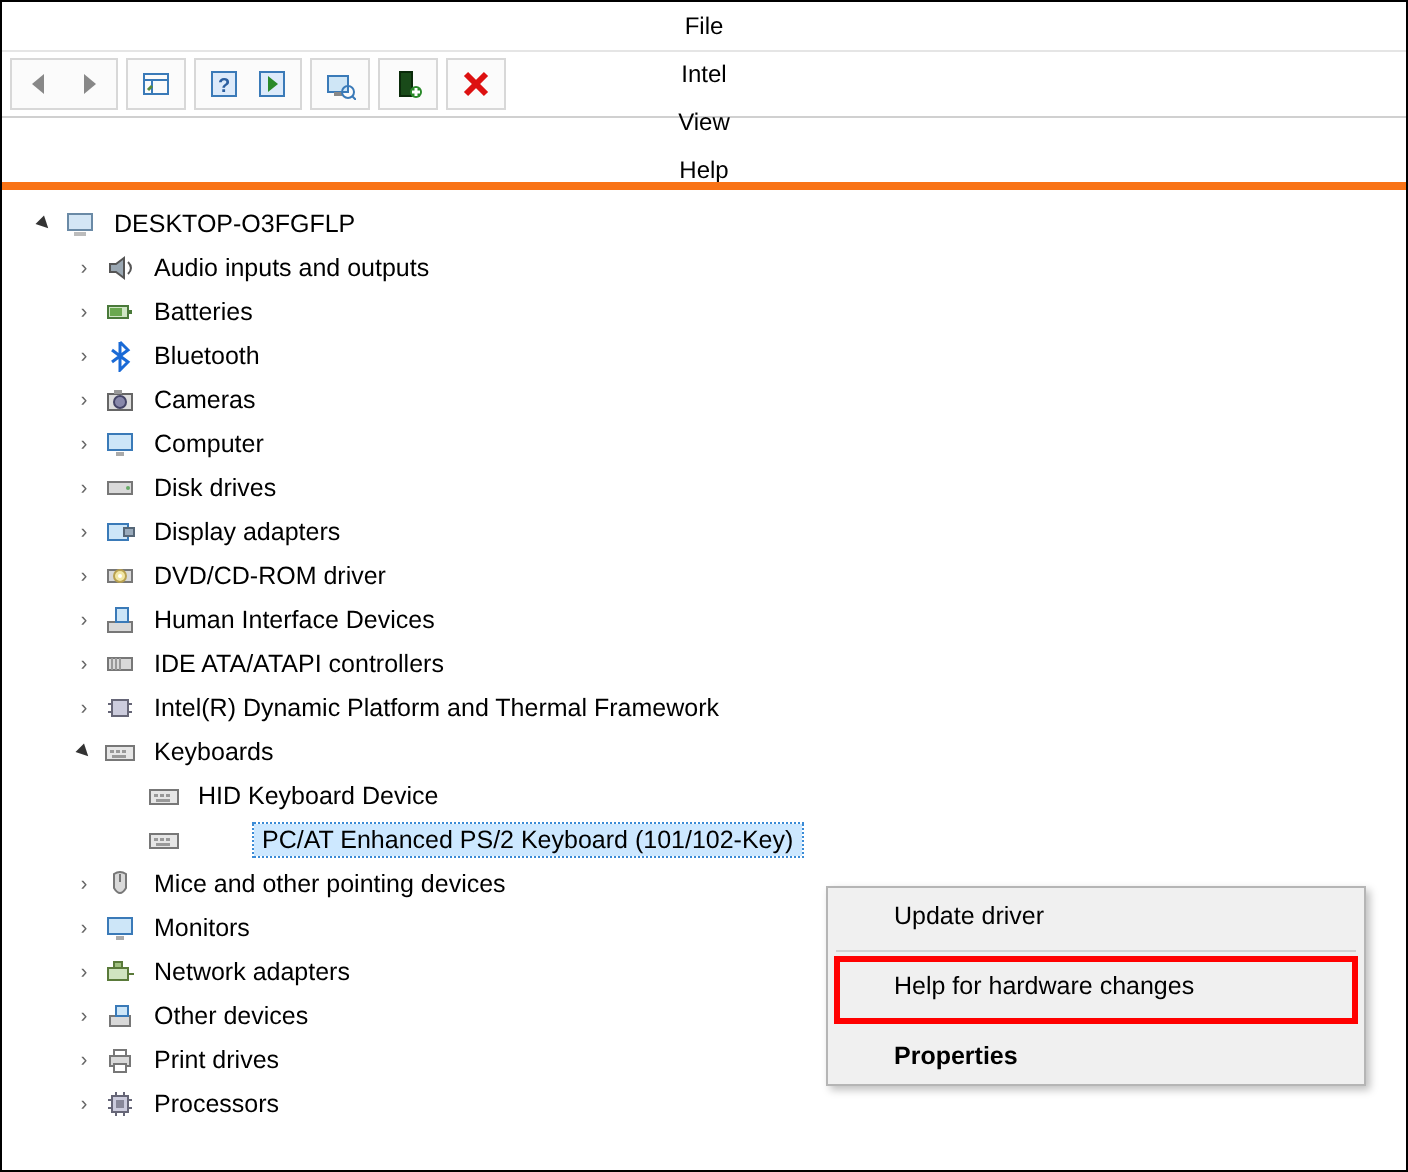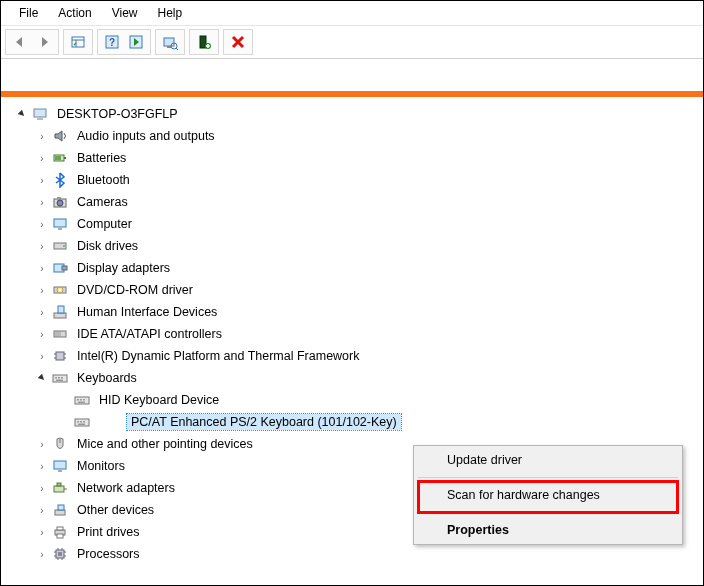--- a/index.html
+++ b/index.html
@@ -35,20 +35,21 @@
   .titlebar .title {
     font-size: 13px;
   }
   
   .menubar {
     display: flex;
     align-items: center;
     height: 24px;
     padding: 0 8px;
     border-bottom: 1px solid #e5e5e5;
+    flex-direction: column;
   }
   .menubar .item {
     padding: 0 10px;
     line-height: 24px;
     cursor: default;
   }
   
   .toolbar {
     display: flex;
     align-items: center;
@@ -74,21 +75,21 @@
     justify-content: center;
   }
   .tool-btn svg { width: 16px; height: 16px; }
   
   .content {
     position: absolute;
     top: 90px;
     left: 0;
     right: 0;
     bottom: 0;
-    border-top: 6px solid #f97316;
+    border-top: 4px solid #f97316;
     overflow: hidden;
   }
   .tree {
     padding: 6px 0 0 6px;
   }
   .row {
     display: flex;
     align-items: center;
     height: 22px;
     white-space: nowrap;
@@ -161,21 +162,21 @@
   }
 </style>
 </head>
 <body>
 
 <div class="window">
 
 
   <div class="menubar">
     <span class="item">File</span>
-    <span class="item">Action</span>
+    <span class="item">Intel</span>
     <span class="item">View</span>
     <span class="item">Help</span>
   </div>
 
   <div class="toolbar">
     <div class="tool-group">
       <span class="tool-btn">
           <svg viewBox="0 0 16 16">
             <path d="M10 3 L4 8 L10 13 Z" fill="#888"></path>
           </svg>
@@ -506,21 +507,21 @@
             </svg>
           </span>
         <span class="label">Processors</span>
       </div>
 
     </div>
 
     <div class="context-menu">
       <div class="mitem">Update driver</div>
       <div class="sep"></div>
-      <div class="mitem">Scan for hardware changes</div>
+      <div class="mitem">Help for hardware changes</div>
       <div class="sep"></div>
       <div class="mitem bold">Properties</div>
       <div class="annot"></div>
     </div>
 
   </div>
 
 </div>
 
 </body></html>

